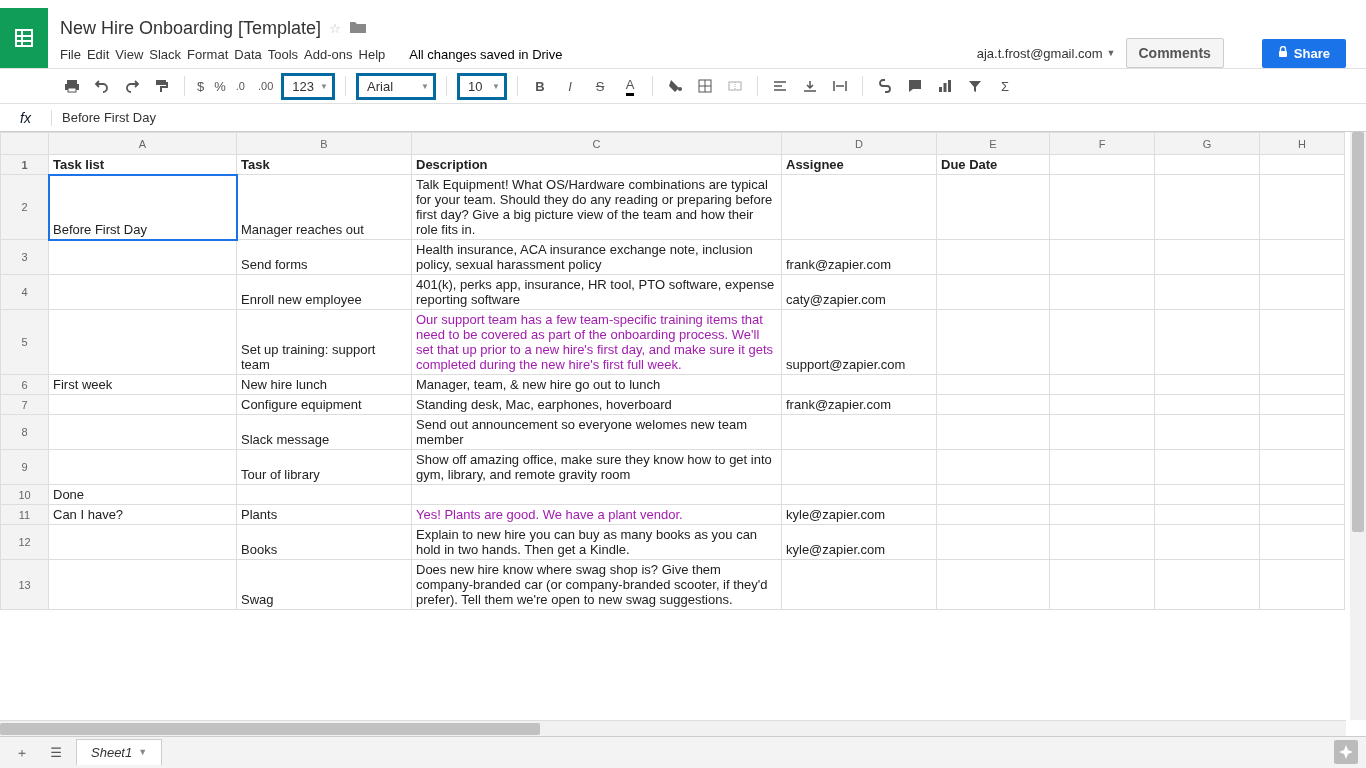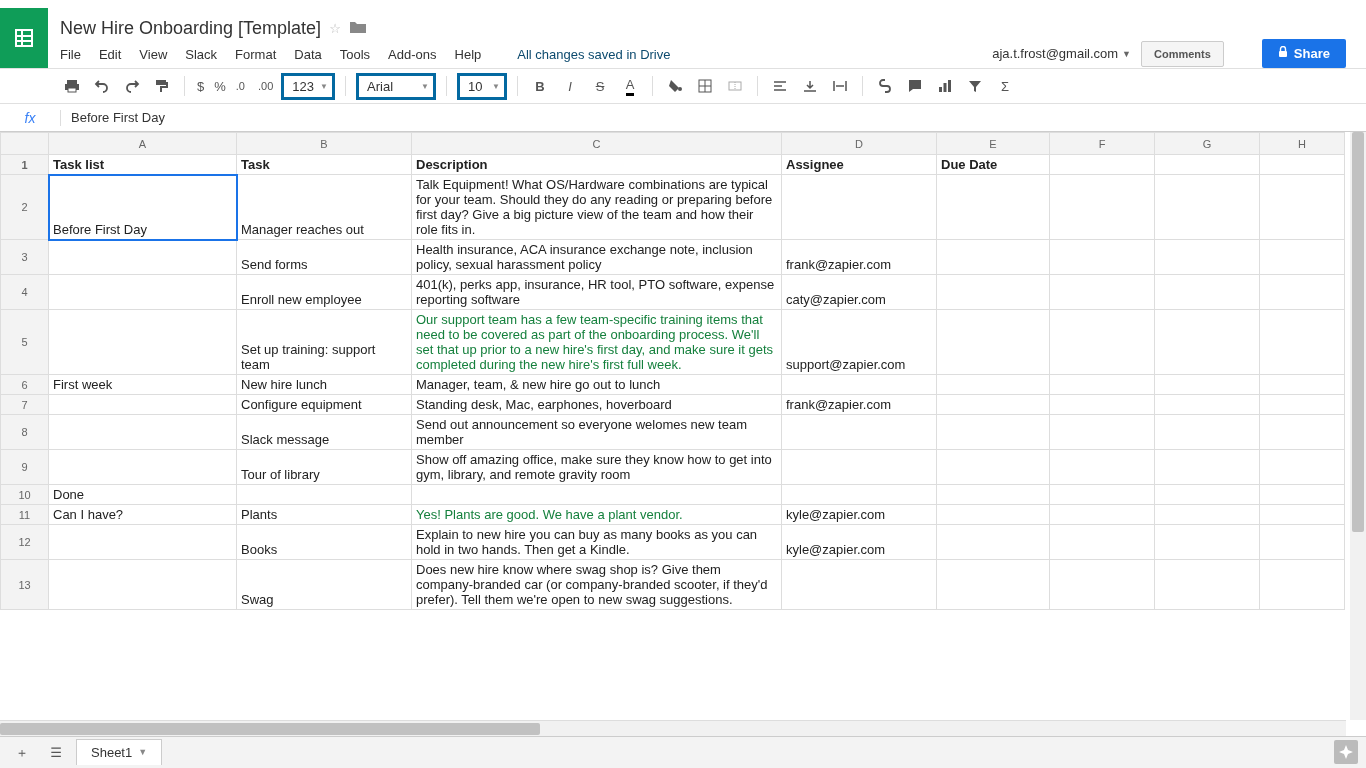--- a/index.html
+++ b/index.html
@@ -6,73 +6,73 @@
 body { font-family: Arial, sans-serif; font-size: 13px; color: #222; background: #fff; overflow: hidden; width: 1366px; height: 768px; position: relative; }
 
 
 .header { display: flex; align-items: flex-end; padding: 8px 8px 0 0; }
 .logo { width: 48px; height: 60px; background: #0f9d58; display: flex; align-items: center; justify-content: center; margin-right: 12px; }
 .logo svg { width: 24px; height: 24px; }
 .title-area { flex: 1; padding-top: 6px; }
 .title-row { display: flex; align-items: center; gap: 8px; }
 .doc-title { font-size: 18px; color: #333; }
 .star-icon, .folder-icon { color: #bbb; cursor: pointer; }
-.menu-bar { display: flex; gap: 18px; padding: 8px 0 6px 0; font-size: 13px; color: #333; }
+.menu-bar { display: flex; gap: 6px; padding: 8px 0 6px 0; font-size: 13px; color: #333; }
 .menu-item { cursor: pointer; }
-.save-status { color: #0c4a6e; margin-left: 18px; }
+.save-status { color: #000000; margin-left: 18px; }
 .header-right { display: flex; align-items: center; gap: 10px; padding-top: 6px; padding-right: 12px; }
 .user-email { font-size: 13px; color: #333; display: flex; align-items: center; gap: 4px; }
-.comments-btn { background: #f5f5f5; border: 1px solid #ccc; padding: 6px 12px; border-radius: 2px; font-size: 11px; font-weight: bold; color: #555; cursor: pointer; }
+.comments-btn { background: #f5f5f5; border: 1px solid #ccc; padding: 6px 12px; border-radius: 2px; font-size: 14px; font-weight: bold; color: #555; cursor: pointer; }
 .share-btn { background: #1a73e8; color: #fff; border: none; padding: 7px 16px; border-radius: 2px; font-size: 13px; font-weight: bold; cursor: pointer; display: flex; align-items: center; gap: 6px; margin-left: 28px; }
 
 
 .toolbar { border-top: 1px solid #e0e0e0; border-bottom: 1px solid #e0e0e0; background: #fff; padding: 4px 8px 4px 60px; display: flex; align-items: center; gap: 6px; height: 36px; }
 .tb-btn { width: 24px; height: 24px; display: flex; align-items: center; justify-content: center; cursor: pointer; color: #555; border-radius: 2px; }
 .tb-sep { width: 1px; height: 20px; background: #ddd; margin: 0 4px; }
 .tb-select { border: 3px solid #0369a1; padding: 3px 18px 3px 8px; font-size: 13px; color: #333; position: relative; min-width: 50px; cursor: pointer; background: #fff; }
 .tb-select.font { min-width: 80px; }
 .tb-caret { position: absolute; right: 4px; top: 50%; transform: translateY(-50%); font-size: 8px; color: #888; }
 .tb-text { font-size: 13px; color: #555; cursor: pointer; padding: 0 2px; }
 
 
 .formula-bar { display: flex; align-items: center; border-bottom: 1px solid #ccc; height: 28px; }
-.fx { width: 61px; text-align: center; font-style: italic; color: #3b82f6; border-right: 1px solid #ddd; font-size: 14px; }
+.fx { width: 52px; text-align: center; font-style: italic; color: #0f172a; border-right: 1px solid #ddd; font-size: 14px; }
 .formula-input { flex: 1; padding: 4px 10px; font-size: 13px; color: #333; }
 
 
 .sheet-wrap { position: absolute; top: 132px; left: 0; right: 0; bottom: 32px; overflow: hidden; }
 .sheet { border-collapse: collapse; table-layout: fixed; }
 .sheet th, .sheet td { border: 1px solid #ddd; font-size: 13px; text-align: left; vertical-align: bottom; padding: 2px 4px; }
 .sheet thead th { background: #f3f3f3; color: #666; font-weight: normal; text-align: center; height: 22px; vertical-align: middle; font-size: 11px; }
 .sheet .rowhead { background: #f3f3f3; color: #666; text-align: center; width: 48px; font-size: 11px; vertical-align: middle; }
 .corner { background: #f3f3f3; width: 48px; }
 .col-A { width: 188px; }
 .col-B { width: 175px; }
 .col-C { width: 370px; }
 .col-D { width: 155px; }
 .col-E { width: 113px; }
 .col-F { width: 105px; }
 .col-G { width: 105px; }
 .col-H { width: 85px; }
 .header-row td { font-weight: bold; }
 .selected-cell { outline: 2px solid #1a73e8; outline-offset: -1px; background: #fff; position: relative; }
 .selected-col { background: #e8eaed; }
-.muted { color: #15803d; margin-top: 39px; }
+.muted { color: #a21caf; margin-top: 39px; }
 .wrap { white-space: normal; }
 
 
 .hscroll { position: absolute; bottom: 32px; left: 0; right: 20px; height: 16px; background: #f1f1f1; border-top: 1px solid #ddd; }
 .hscroll-thumb { position: absolute; left: 0; top: 2px; height: 12px; width: 540px; background: #c1c1c1; border-radius: 2px; }
 .vscroll { position: absolute; top: 132px; right: 0; bottom: 48px; width: 16px; background: #f1f1f1; }
 .vscroll-thumb { position: absolute; top: 0; left: 2px; width: 12px; height: 400px; background: #c1c1c1; border-radius: 2px; }
 
 
 .sheet-tabs { position: absolute; bottom: 0; left: 0; right: 0; height: 32px; background: #f3f3f3; border-top: 1px solid #ccc; display: flex; align-items: center; padding: 0 8px; gap: 6px; }
 .tab-btn { width: 28px; height: 24px; display: flex; align-items: center; justify-content: center; cursor: pointer; color: #555; }
-.sheet-tab { background: #fff; border: 1px solid #ccc; border-bottom: none; padding: 5px 14px; font-size: 13px; color: #333; display: flex; align-items: center; gap: 6px; cursor: pointer; position: relative; top: -1px; }
+.sheet-tab { background: #fff; border: 1px solid #ccc; border-bottom: none; padding: 5px 14px; font-size: 13px; color: #333; display: flex; align-items: center; gap: 6px; cursor: pointer; position: relative; top: -1px; font-style: italic; }
 .explore { position: absolute; right: 8px; bottom: 4px; width: 24px; height: 24px; background: #bbb; border-radius: 2px; display: flex; align-items: center; justify-content: center; }
 </style>
 </head>
 <body>
 
 <div class="header">
   <div class="logo">
     <svg viewBox="0 0 24 24" fill="#fff">
         <rect x="3" y="3" width="18" height="18" rx="1" fill="#fff" opacity="0.0"></rect>
         <rect x="4" y="4" width="16" height="16" fill="none" stroke="#fff" stroke-width="2"></rect>

